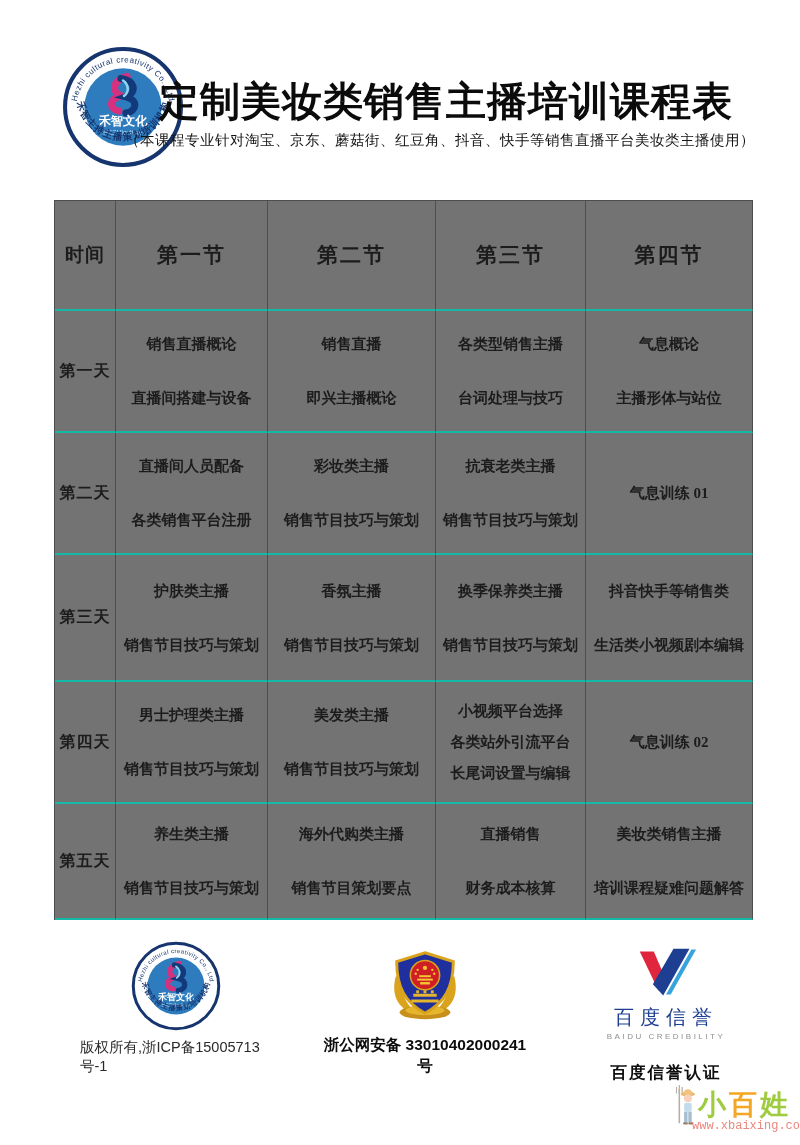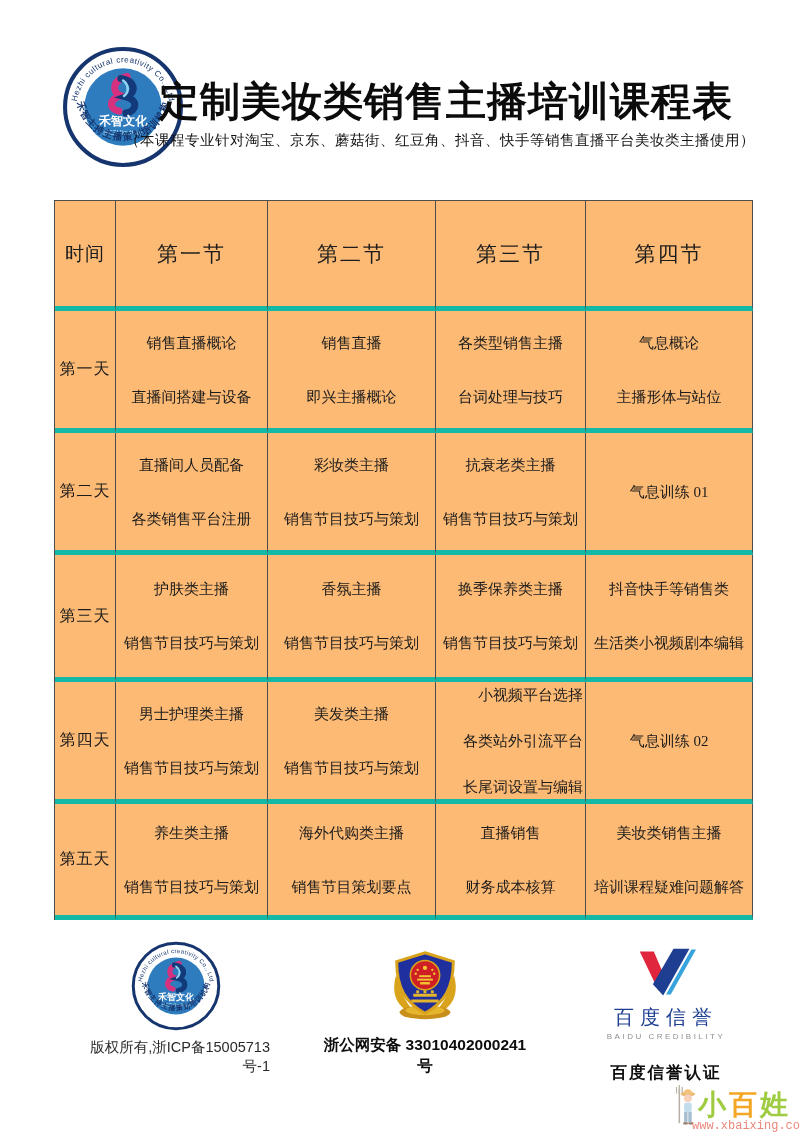--- a/index.html
+++ b/index.html
@@ -26,33 +26,33 @@
   
   .grid {
     position:absolute; left:54px; top:200px; width:699px; height:720px;
     display:grid;
     grid-template-columns:61px 152px 168px 150px 167px;
     grid-template-rows:110px 122px 122px 127px 122px 116px;
     border-top:1px solid #4d4d4d; border-left:1px solid #4d4d4d;
     background:#fff;
   }
   .cell {
-    border-right:1px solid #4d4d4d; border-bottom:5px solid #14b8a6;
+    border-right:1px solid #4d4d4d; border-bottom:2px solid #14b8a6;
     display:flex; flex-direction:column; align-items:center; justify-content:center;
-    text-align:center; color:#1c1c1c; background:#fdba74; padding:2px;
+    text-align:center; color:#1c1c1c; background:#737373; padding:2px;font-weight:bold;
   }
   .cell.head { font-size:21px; letter-spacing:2px; }
   .cell.head-time { font-size:19px; letter-spacing:1px; }
   .cell.day { font-size:16px; letter-spacing:1px; }
   .cell.course { font-size:15px; gap:36px; line-height:1.2; }
-  .cell.course.triple { gap:28px;align-items:flex-end; }
+  .cell.course.triple { gap:13px; }
   .f-mid   { position:absolute; left:330px; top:943px; width:190px; text-align:center; }
   .f-right { position:absolute; left:585px; top:948px; width:162px; text-align:center; }
   .icp-text {
-    position:absolute; left:80px; top:1038px; width:190px; text-align:right;
+    position:absolute; left:80px; top:1038px; width:190px; text-align:left;
     font-family:"Liberation Sans","DejaVu Sans",sans-serif;
     font-size:14.5px; font-weight:500; color:#2a2a2a; letter-spacing:0px;
   }
   .police-badge { width:82px; height:82px; margin:0 auto; display:block; }
   .police-text {
     position:absolute; left:318px; top:1035px; width:214px; text-align:center;
     font-family:"Liberation Sans","DejaVu Sans",sans-serif;
     font-size:15.5px; font-weight:700; color:#0d0d0d;
   }
   .baidu-v { width:60px; height:50px; display:block; margin:0 auto; }

